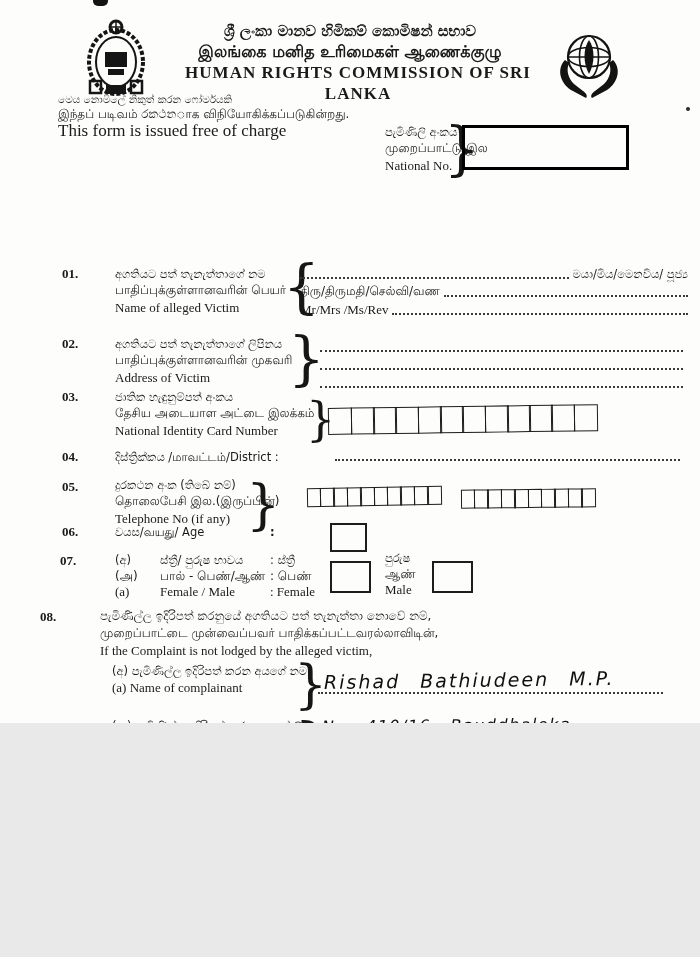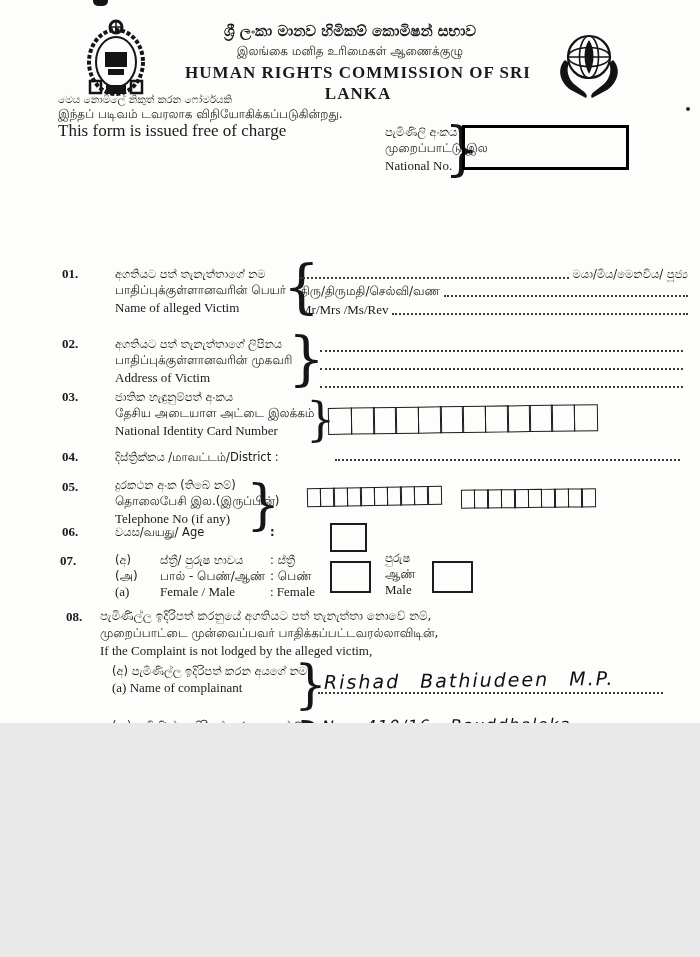--- a/index.html
+++ b/index.html
@@ -18,35 +18,35 @@
   .cellrow.small .cell { width:14.8px; height:19px; border-width:1.4px; margin-left:-1.4px; }
   .box { border:2px solid #1d1d1d; }
   .hw { font-style:italic; color:#101010; white-space:nowrap; font-family:"DejaVu Sans", sans-serif; }
 
   
   .p-artifact1 { left:93px; top:0; width:15px; height:6px; background:#141414; border-radius:0 0 5px 5px; }
   .p-artifact2 { left:686px; top:107px; width:4px; height:4px; background:#2a2a2a; border-radius:50%; }
   .p-emblem { left:84px; top:17px; }
   .p-titles { left:140px; top:22px; width:420px; text-align:center; }
   .t-si { font-size:15px; font-weight:bold; line-height:19px; }
-  .t-ta { font-size:12px; font-weight:normal; line-height:21px; }
+  .t-ta { font-size:16px; font-weight:bold; line-height:21px; }
   .t-en { font-size:17px; font-weight:bold; letter-spacing:1px; line-height:21px; font-family:"Liberation Serif", serif;padding-left:16px; }
   .p-logo { left:550px; top:30px; }
   .p-free { left:58px; top:92px; }
   .f-si { font-size:10.5px; line-height:14px; }
   .f-ta { font-size:12px; line-height:16px; }
   .f-en { font-size:17px; line-height:17px; font-family:"Liberation Serif", serif; }
   .p-cno-labels { left:385px; top:124px; }
   .p-cno-brace { left:444px; top:120px; font-size:56px; transform:scaleY(1.05); }
   .p-cno-box { left:462px; top:125px; width:167px; height:45px; border:3px solid #000; }
 
   
   .p-n01 { left:62px; top:266px; } .p-n02 { left:62px; top:336px; } .p-n03 { left:62px; top:389px; }
   .p-n04 { left:62px; top:449px; } .p-n05 { left:62px; top:479px; } .p-n06 { left:62px; top:524px; }
-  .p-n07 { left:60px; top:553px; } .p-n08 { left:66px; top:609px; }
+  .p-n07 { left:60px; top:553px; } .p-n08 { left:40px; top:609px; }
 
   
   .p-l01 { left:115px; top:266px; }
   .p-b01 { left:283px; top:258px; font-size:58px; }
   .p-f01 { left:300px; top:264px; width:388px; }
   .f01row { display:flex; align-items:flex-end; height:18px; }
   .f01row .dotsline { flex:1; margin-bottom:3px; }
   .f01row .lbl { margin:0 0 0 4px; }
   .f01row .lead { margin:0 4px 0 0; }
 
@@ -138,21 +138,21 @@
       <line x1="18" y1="27" x2="60" y2="27" stroke="#131313" stroke-width="1.6"></line>
       <path d="M39 10 C33 19 33 33 39 44 C45 33 45 19 39 10 Z" fill="#131313"></path>
       <circle cx="39" cy="20" r="3.4" fill="#131313"></circle>
       <path d="M15 30 C7 38 9 52 21 60 L36 68 C38 66 36 63 33 61 L24 54 C18 48 16 40 19 33 Z" fill="#131313"></path>
       <path d="M63 30 C71 38 69 52 57 60 L42 68 C40 66 42 63 45 61 L54 54 C60 48 62 40 59 33 Z" fill="#131313"></path>
     </svg>
   </div>
 
   <div class="abs p-free">
     <div class="f-si">මෙය නොමිලේ නිකුත් කරන ෆෝර්මයකි</div>
-    <div class="f-ta">இந்தப் படிவம் டவரலாக விநியோகிக்கப்படுகின்றது.</div>
+    <div class="f-ta">இந்தப் படிவம் රකථනாக விநியோகிக்கப்படுகின்றது.</div>
     <div class="f-en">This form is issued free of charge</div>
   </div>
 
   <div class="abs p-cno-labels">
     <div class="si">පැමිණිලි අංකය</div>
     <div class="ta">முறைப்பாட்டு இல</div>
     <div class="en">National No.</div>
   </div>
   <div class="abs brace p-cno-brace">}</div>
   <div class="abs p-cno-box"></div>

